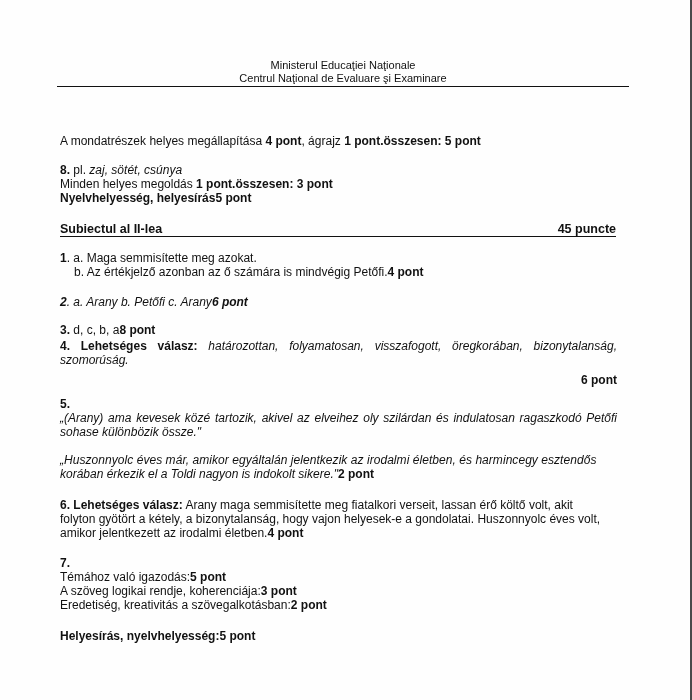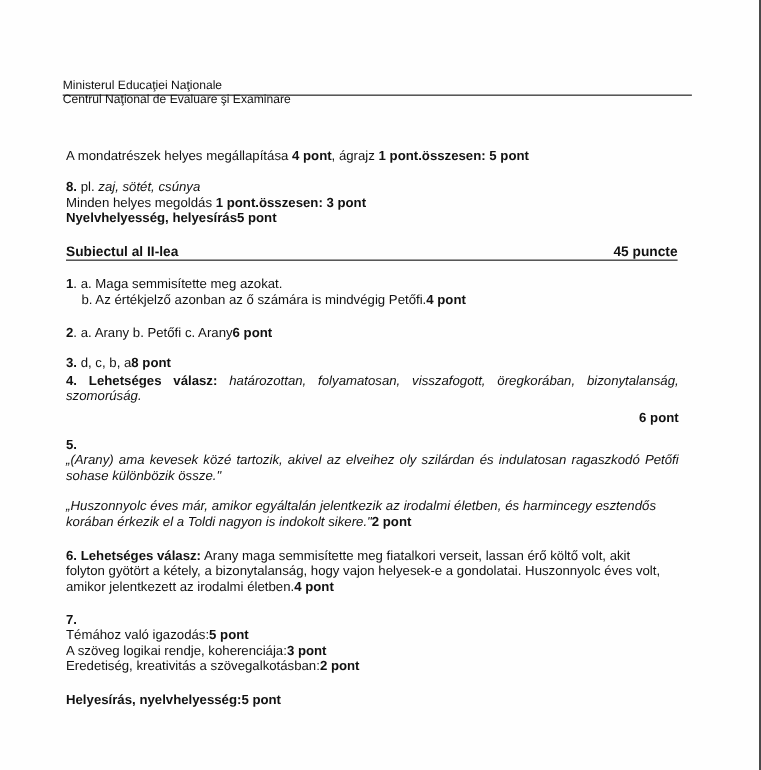--- a/index.html
+++ b/index.html
@@ -27,22 +27,23 @@
     .right-edge {
       position: absolute;
       right: 0; top: 0;
       width: 2px;
       height: 700px;
       background: #4a4a4a;
     }
     .header {
       position: absolute;
       left: 57px;
-      top: 72px;
+      top: 59px;
       width: 572px;
+      text-align: center;
       font-size: 11px;
       line-height: 13px;
     }
     .header-rule {
       position: absolute;
       left: 57px;
       top: 86px;
       width: 572px;
       height: 0;
       border-top: 1.5px solid #111;
@@ -121,21 +122,21 @@
   </div>
 
   <div class="content" style="top:251px;">
     <div><span class="b">1</span><span>. a. Maga semmisítette meg azokat.</span></div>
     <div class="row">
       <span class="left indent">b. Az értékjelző azonban az ő számára is mindvégig Petőfi.</span>
       <span class="right">4 pont</span>
     </div>
   </div>
 
-  <div class="content" style="top:295px;">
+  <div class="content" style="top:295px;font-style:italic;">
     <div class="row">
       <span class="left"><span class="b">2</span><span>. a. Arany  b. Petőfi  c. Arany</span></span>
       <span class="right">6 pont</span>
     </div>
   </div>
 
   <div class="content" style="top:323px;">
     <div class="row">
       <span class="left"><span class="b">3.</span><span> d, c, b, a</span></span>
       <span class="right">8 pont</span>

